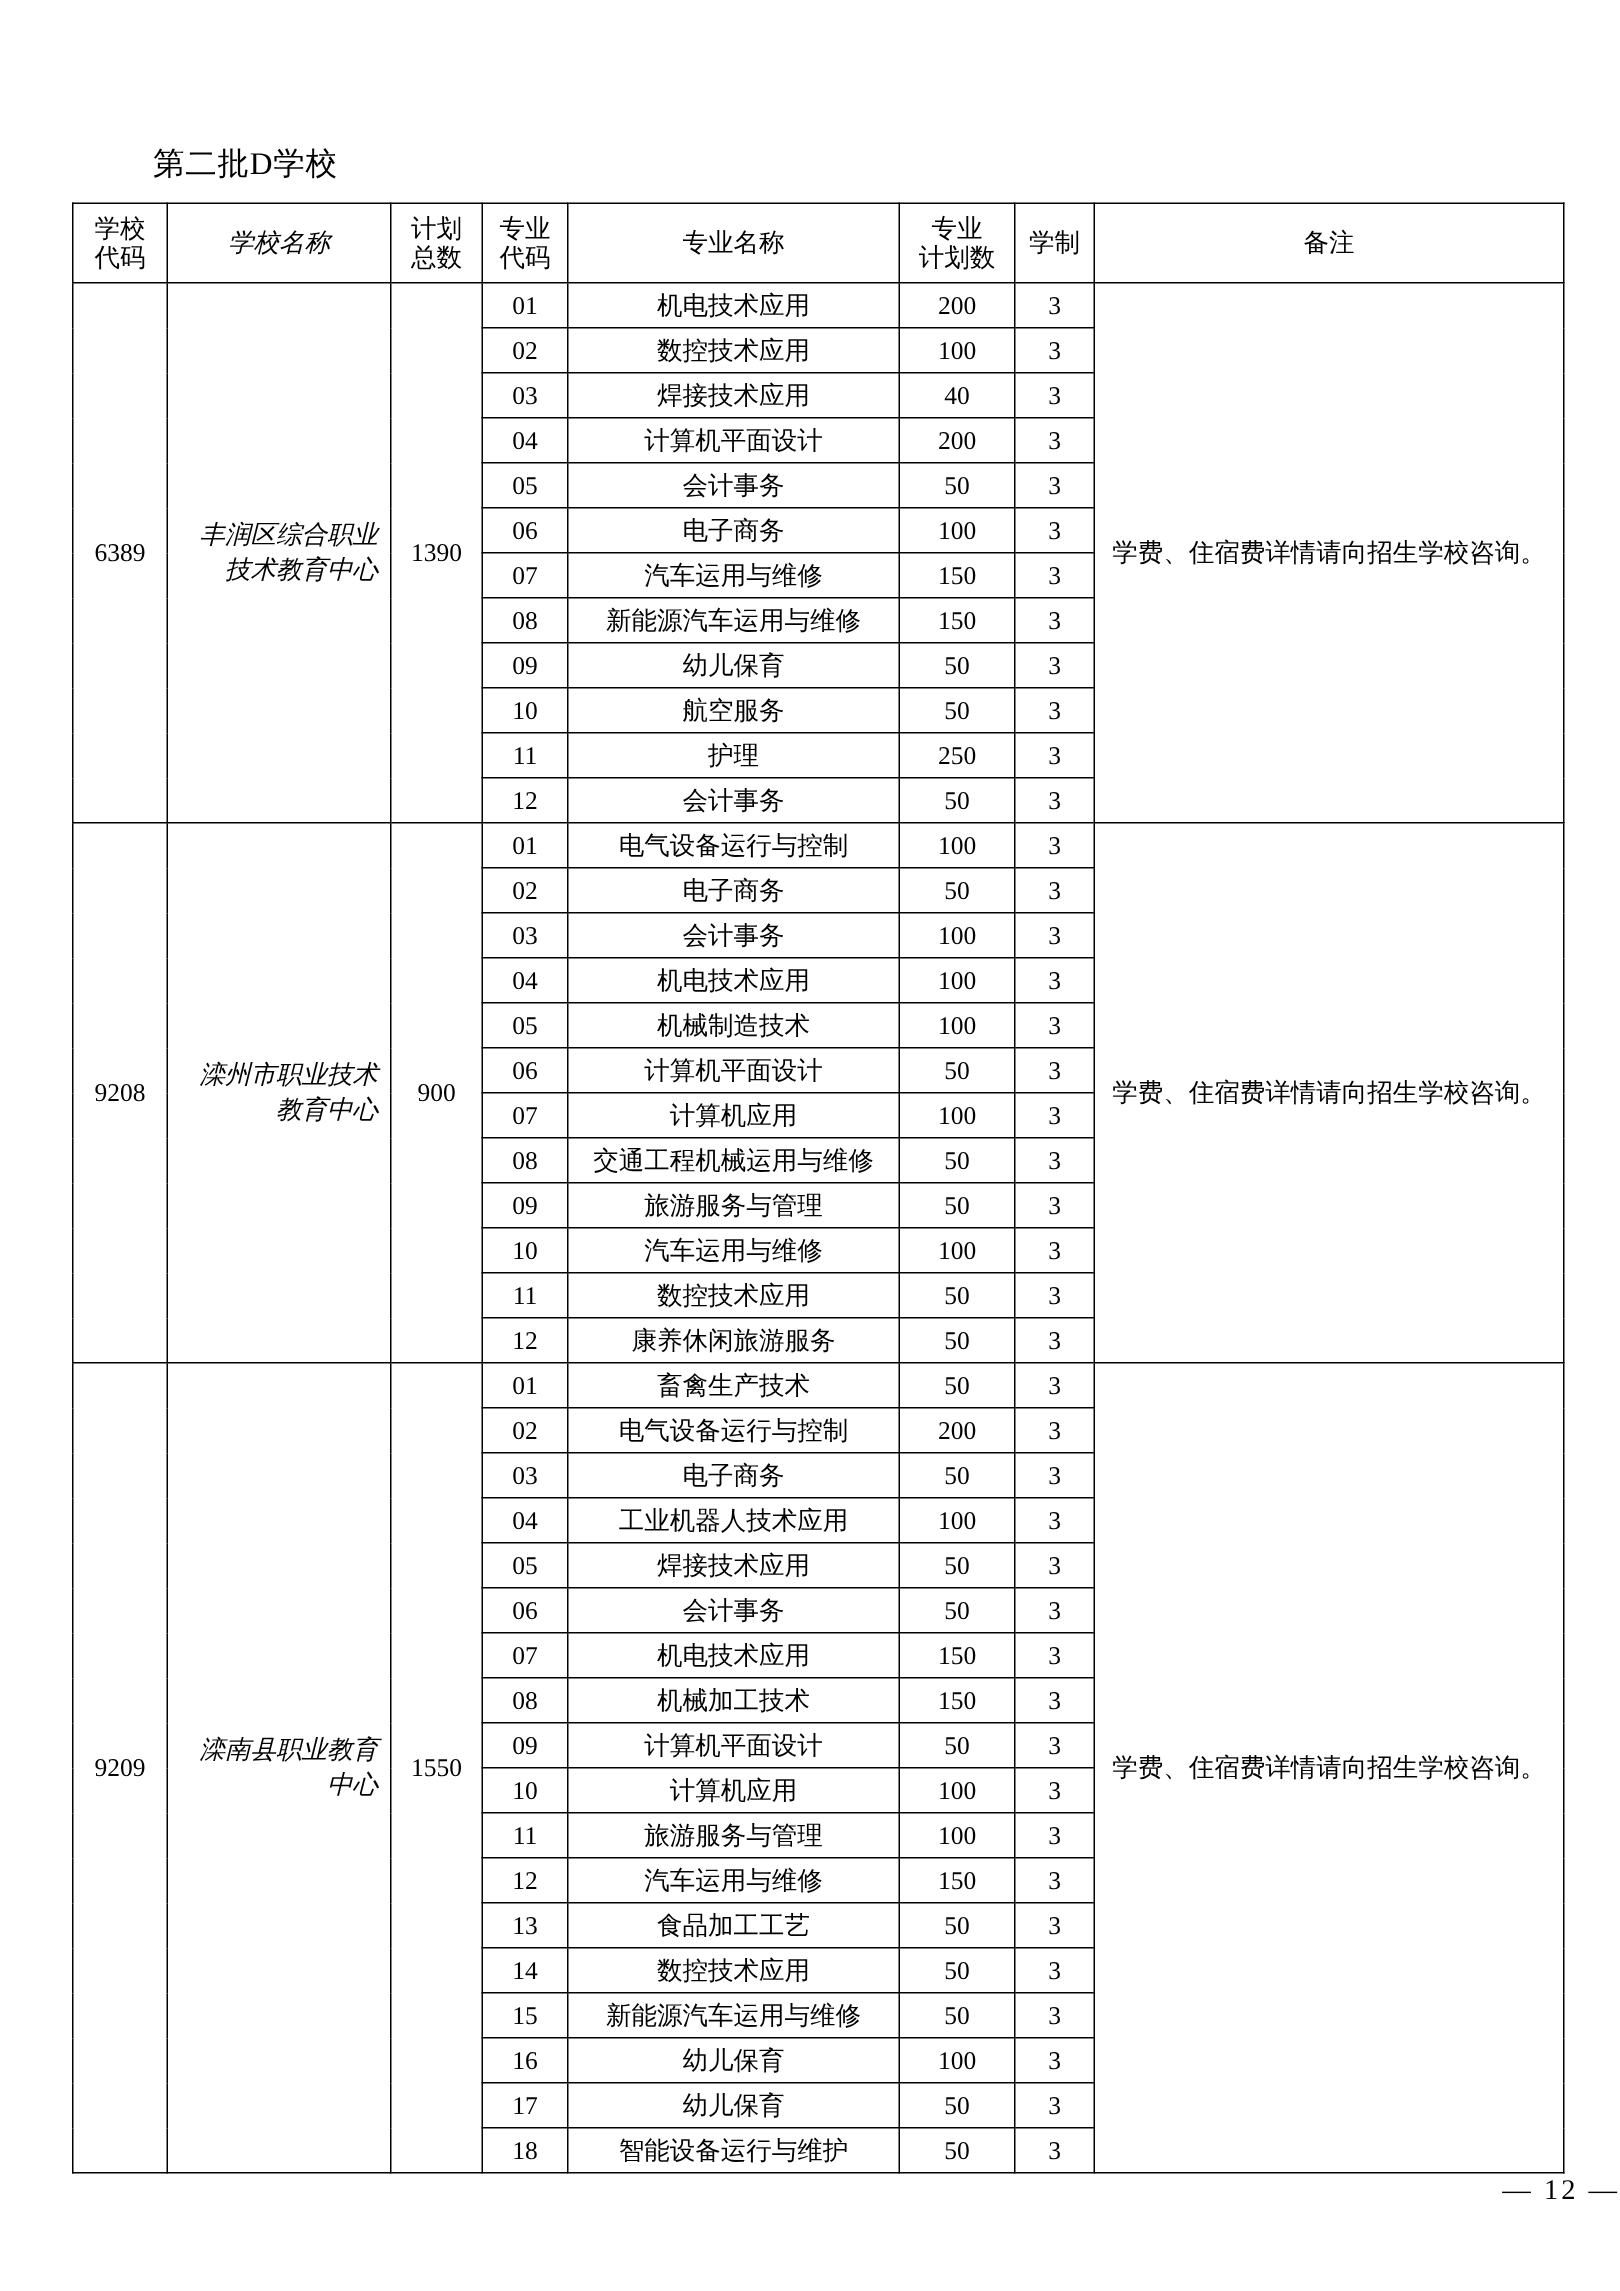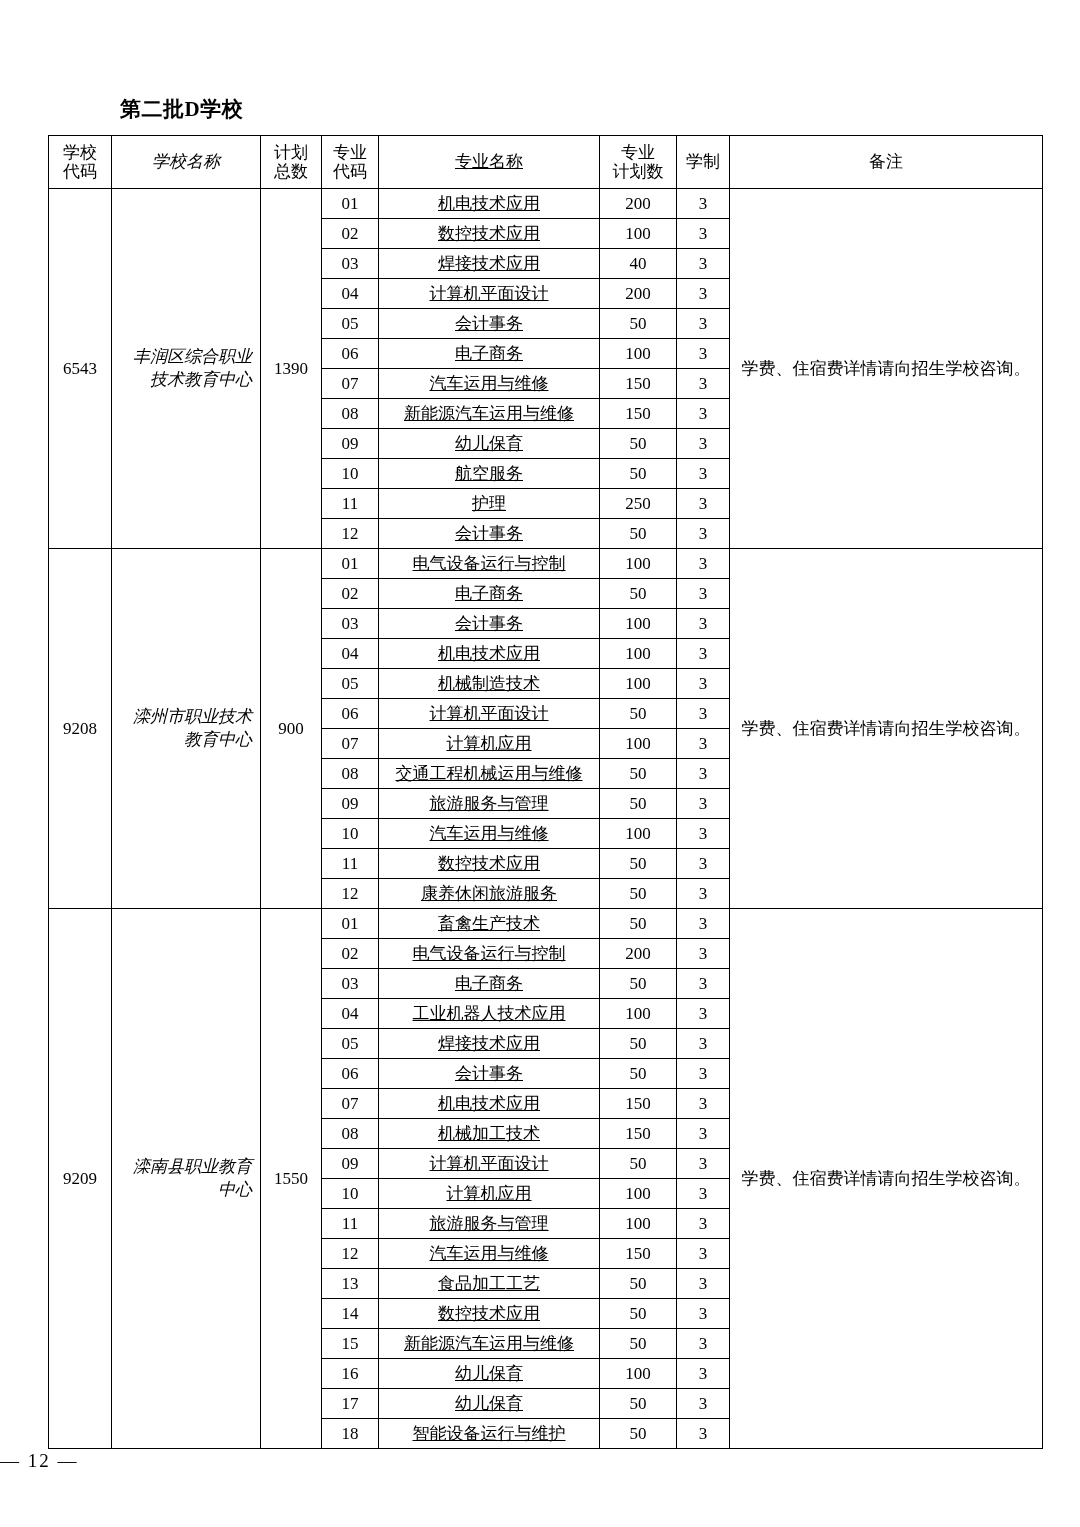--- a/index.html
+++ b/index.html
@@ -17,22 +17,22 @@
   .page {
     width: 1080px;
     height: 1527px;
     box-sizing: border-box;
     padding: 95px 45px 0 48px;
     position: relative;
   }
   .doc-title {
     font-family: "Liberation Serif", "DejaVu Serif", serif;
     font-size: 21px;
-    font-weight: bold;
-    margin: 0 0 12px 72px;
+    font-weight: normal;
+    margin: 0 0 12px 54px;
     letter-spacing: 0.5px;
   }
   table.main {
     border-collapse: collapse;
     width: 986px;
     margin: 0 auto;
     table-layout: fixed;
     border-radius: 19px;
   }
   table.main td, table.main th {
@@ -50,38 +50,38 @@
     font-size: 18px;
   }
   .hdr-two-line {
     display: block;
     line-height: 1.12;
   }
   td.code-col { width: 62px; }
   td.school-col { width: 148px; font-style: italic; }
   td.total-col { width: 60px; margin-left: 28px; }
   td.majorcode-col { width: 56px; }
-  td.majorname-col { width: 220px; text-align: left; padding-left: 14px; text-decoration: underline; }
+  td.majorname-col { width: 220px; text-align: left; padding-left: 14px; }
   td.plan-col { width: 76px; }
   td.years-col { width: 52px; }
   td.remark-col { width: 312px; }
   tbody tr { height: 29px; }
   tbody td { height: 29px; }
   .school-name {
     display: block;
     text-align: right;
     padding: 0 8px;
     line-height: 1.3;
   }
   .footer {
     position: absolute;
     left: 0;
-    right: 12px;
+    right: 0;
     bottom: 55px;
-    text-align: left;
+    text-align: right;
     font-size: 19px;
     letter-spacing: 2px;
     font-family: "Liberation Serif", "DejaVu Serif", serif;
   }
 </style>
 </head>
 <body>
 
 <div class="page">
 
@@ -107,21 +107,21 @@
         <td class="plan-col">
           <span class="hdr-two-line">专业</span>
           <span class="hdr-two-line">计划数</span>
         </td>
         <td class="years-col">学制</td>
         <td class="remark-col">备注</td>
       </tr>
     </thead>
     <tbody id="table-body">
         <tr>
-          <td class="code-col" rowspan="12">6543</td>
+          <td class="code-col" rowspan="12">6389</td>
           <td class="school-col" rowspan="12">
             <span class="school-name">丰润区综合职业技术教育中心</span>
           </td>
           <td class="total-col" rowspan="12">1390</td>
           <td class="majorcode-col">01</td>
           <td class="majorname-col">机电技术应用</td>
           <td class="plan-col">200</td>
           <td class="years-col">3</td>
           <td class="remark-col" rowspan="12">学费、住宿费详情请向招生学校咨询。</td>
         </tr>

